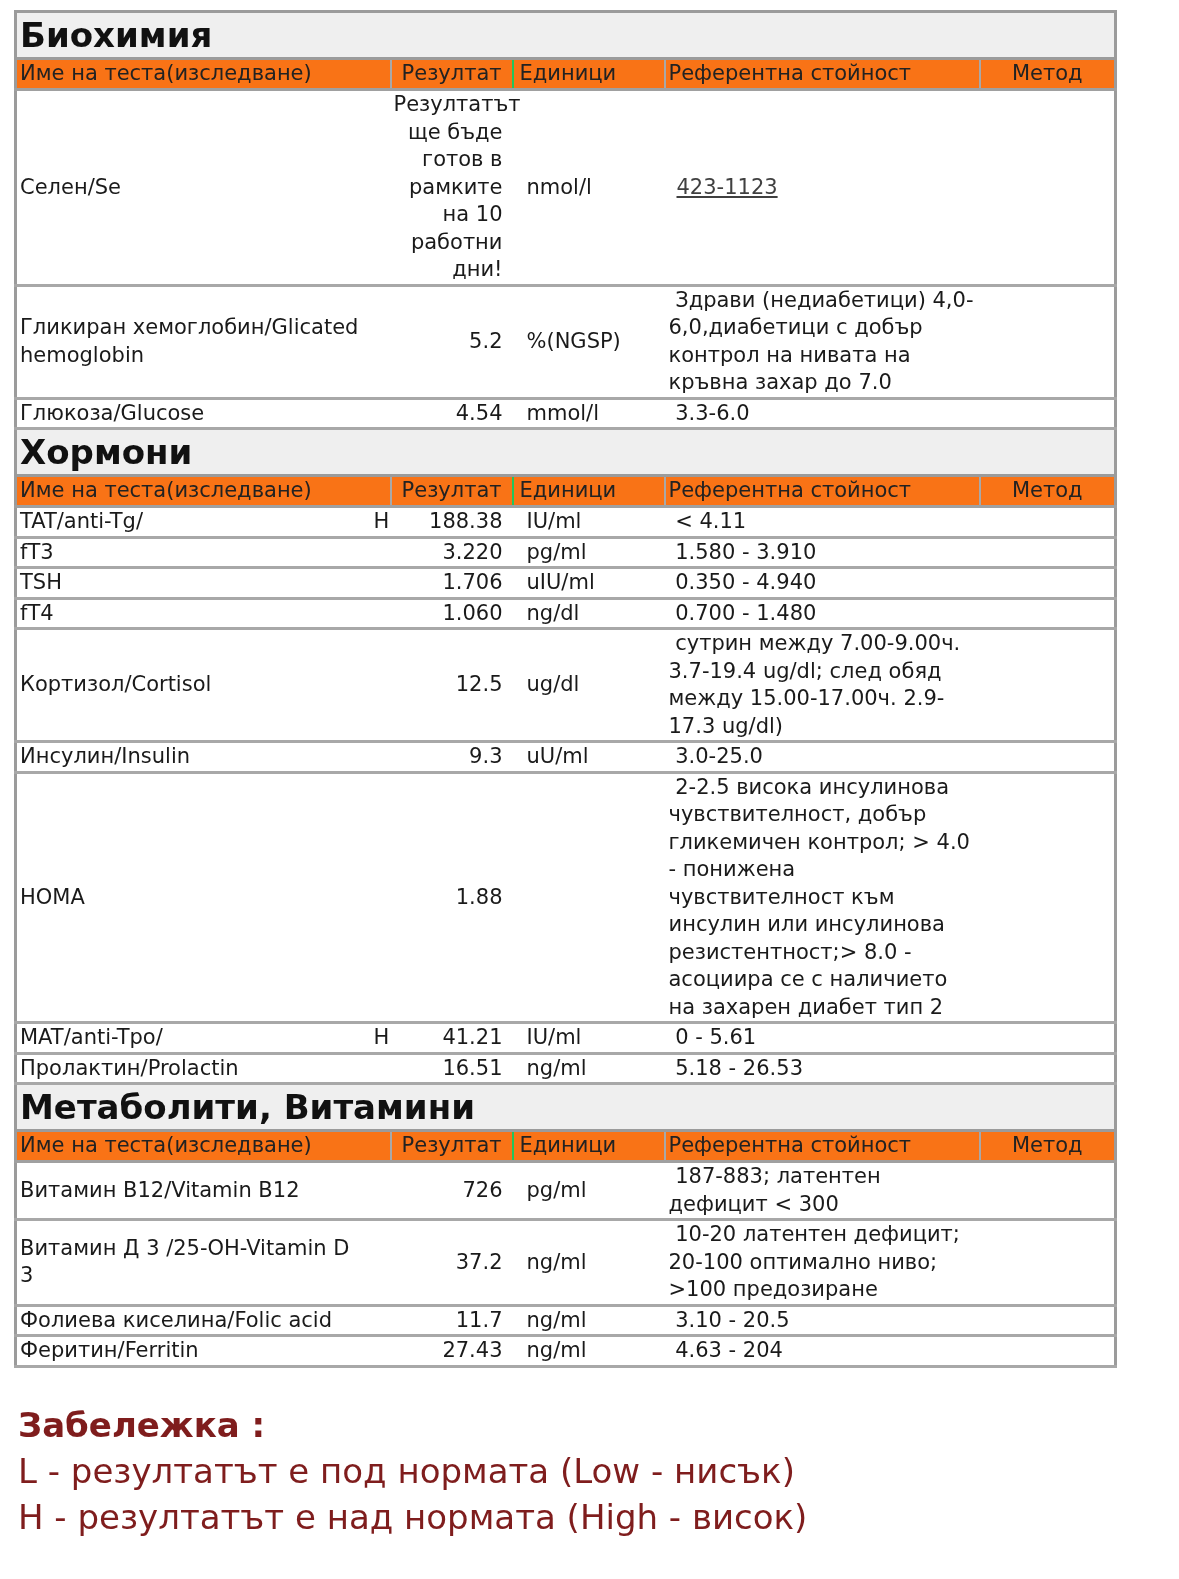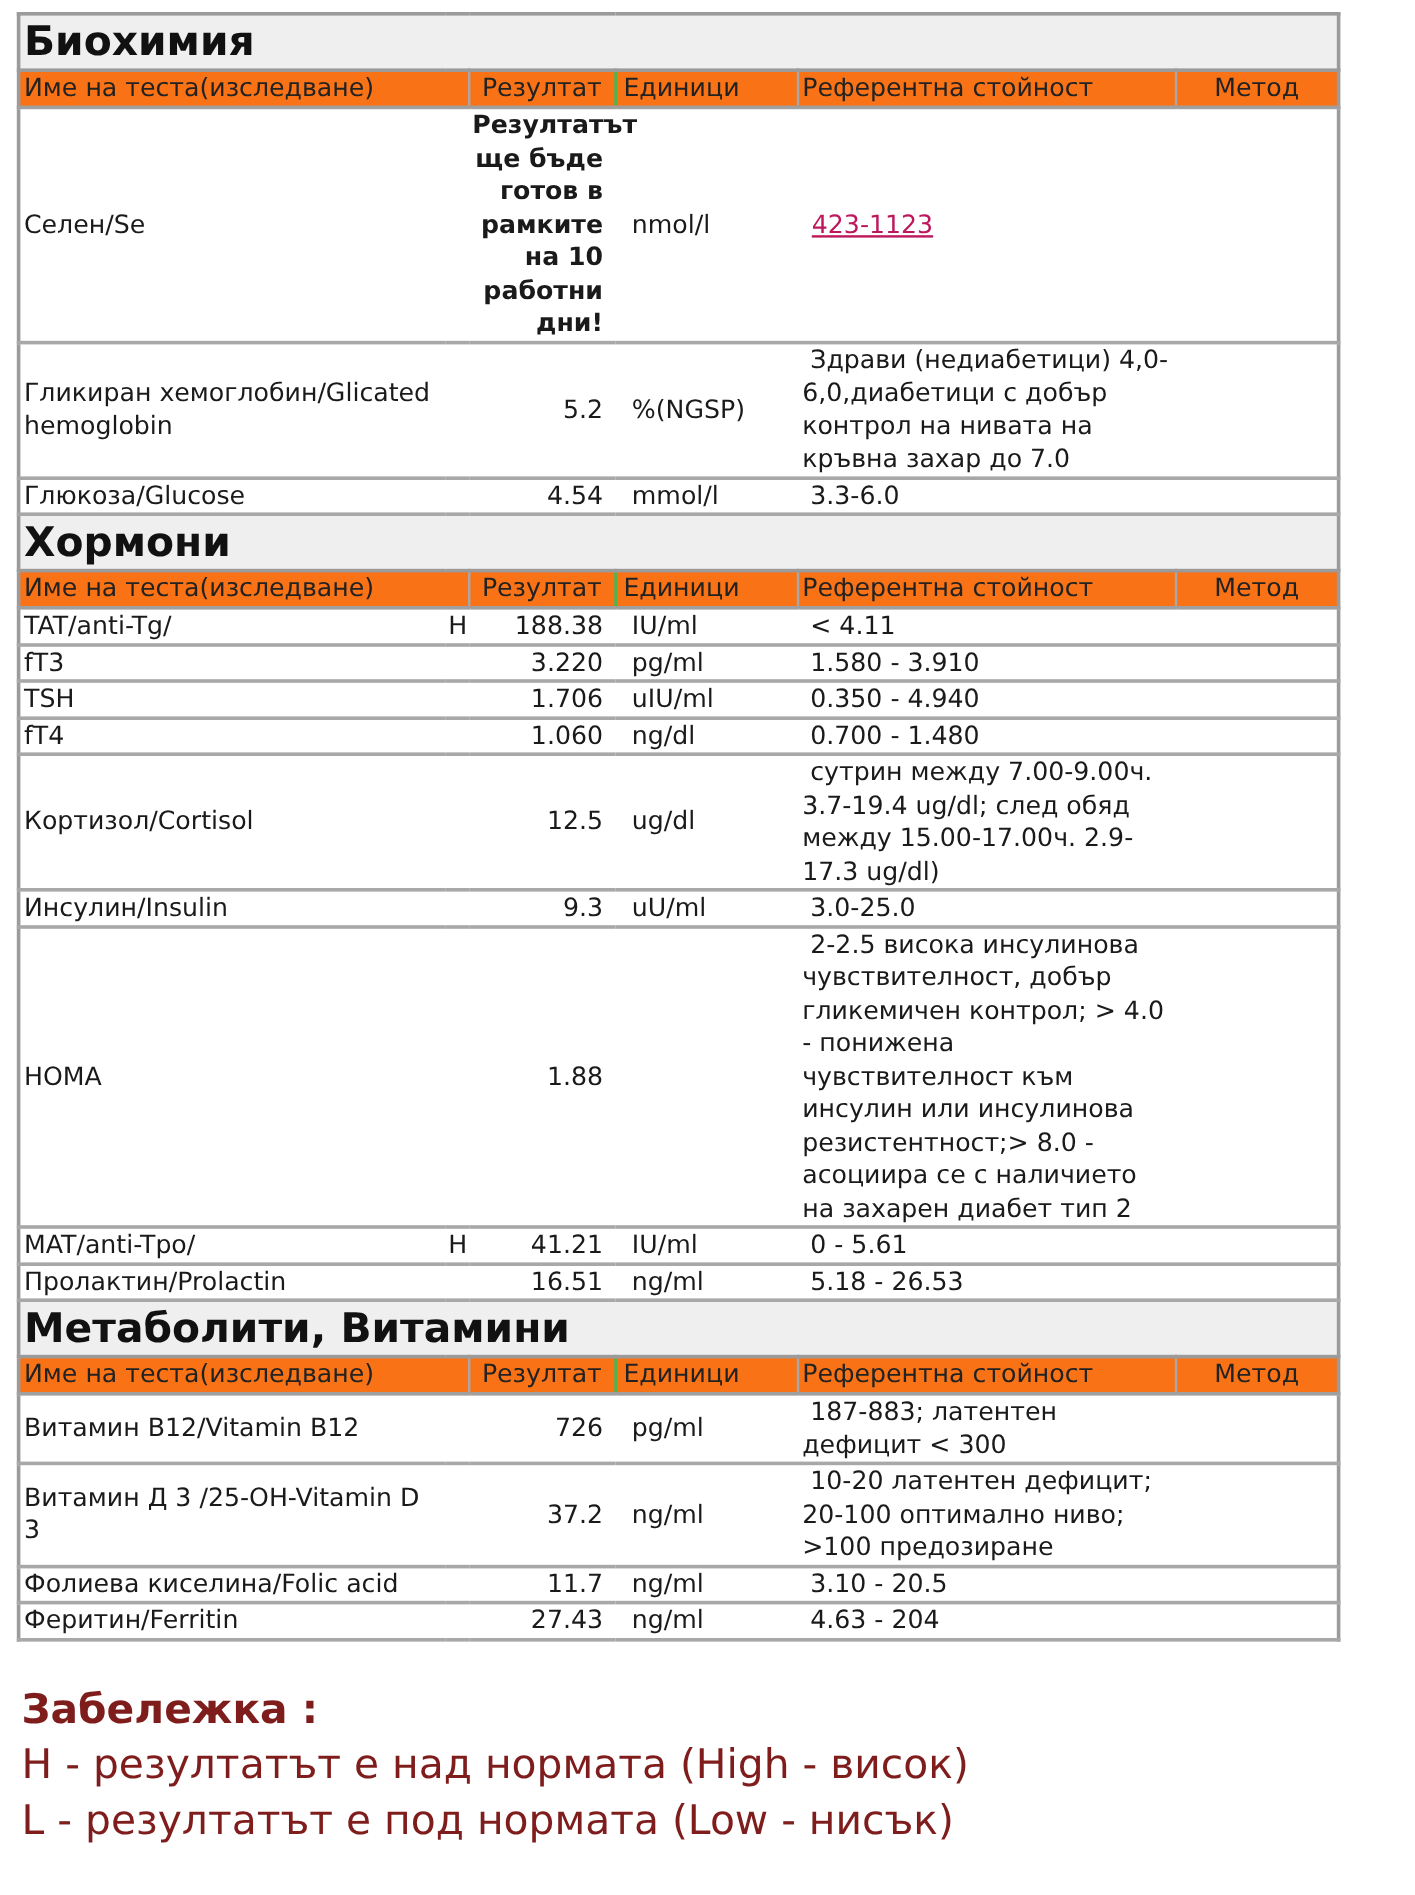--- a/index.html
+++ b/index.html
@@ -32,21 +32,21 @@
   .c-name { width: 355px; }
   .c-flag { width: 20px; }
   .c-res { width: 122px; text-align: right; }
   .c-unit { width: 152px; padding-left: 14px !important; }
   .c-ref { width: 315px; }
   .c-meth { text-align: center; }
   .row td.c-ref { padding-left: 4px; }
   .ref-text { display: block; white-space: pre-wrap; }
   .hdr td.c-res { text-align: right; padding-right: 10px; }
   .hdr td.c-unit { padding-left: 6px !important; }
-  a.reflink { color: #be185d; text-decoration: underline; }
+  a.reflink { color: #404040; text-decoration: underline; }
   .note { position: absolute; left: 18px; top: 1402px; font-size: 34px; line-height: 46px; color: #7f1d1d; }
   .note-title { font-weight: bold; }
 </style>
 </head>
 <body>
 
 <div class="wrap">
   <table class="lab">
     <colgroup>
       <col style="width:355px">
@@ -63,21 +63,21 @@
         <tr class="hdr">
           <td colspan="2" class="c-name edge-l">Име на теста(изследване)</td>
           <td class="c-res">Резултат</td>
           <td class="c-unit">Единици</td>
           <td class="c-ref">Референтна стойност</td>
           <td class="c-meth edge-r">Метод</td>
         </tr>
         <tr class="row">
           <td class="c-name edge-l">Селен/Se</td>
           <td class="c-flag"></td>
-          <td class="c-res" style="padding-right: 10px; font-weight: bold;">Резултатът ще бъде готов в рамките на 10 работни дни!</td>
+          <td class="c-res" style="padding-right: 10px;">Резултатът ще бъде готов в рамките на 10 работни дни!</td>
           <td class="c-unit">nmol/l</td>
           <td class="c-ref" style="padding-left: 12px;"><a class="reflink" href="#">423-1123</a></td>
           <td class="c-meth edge-r"></td>
         </tr>
         <tr class="row">
           <td class="c-name edge-l">Гликиран хемоглобин/Glicated hemoglobin</td>
           <td class="c-flag"></td>
           <td class="c-res" style="padding-right: 10px;">5.2</td>
           <td class="c-unit">%(NGSP)</td>
           <td class="c-ref">
@@ -244,15 +244,15 @@
             <span class="ref-text"> 4.63 - 204</span>
           </td>
           <td class="c-meth edge-r"></td>
         </tr>
       </tbody>
   </table>
 </div>
 
 <div class="note">
   <div class="note-title">Забележка :</div>
+  <div>L - резултатът е под нормата (Low - нисък)</div>
   <div>H - резултатът е над нормата (High - висок)</div>
-  <div>L - резултатът е под нормата (Low - нисък)</div>
 </div>
 
 </body></html>

